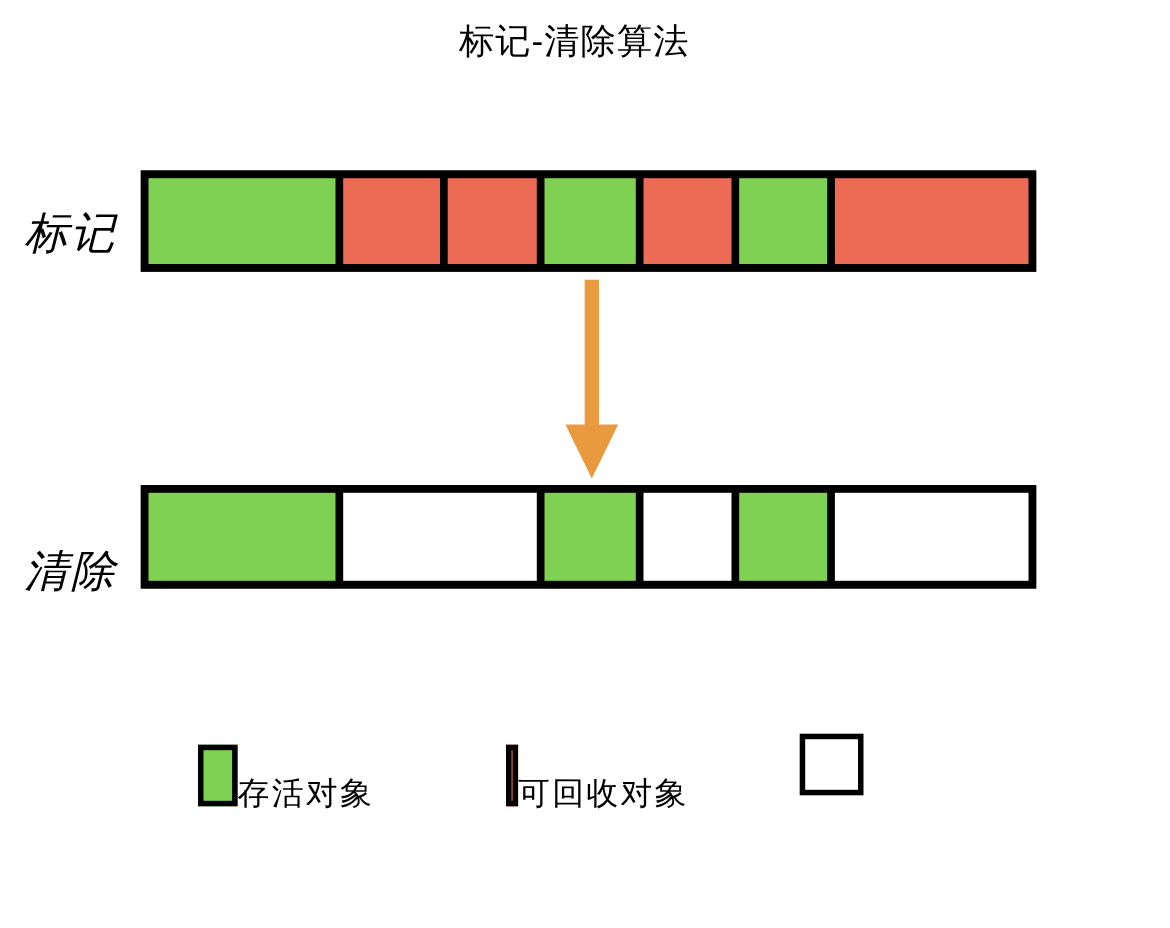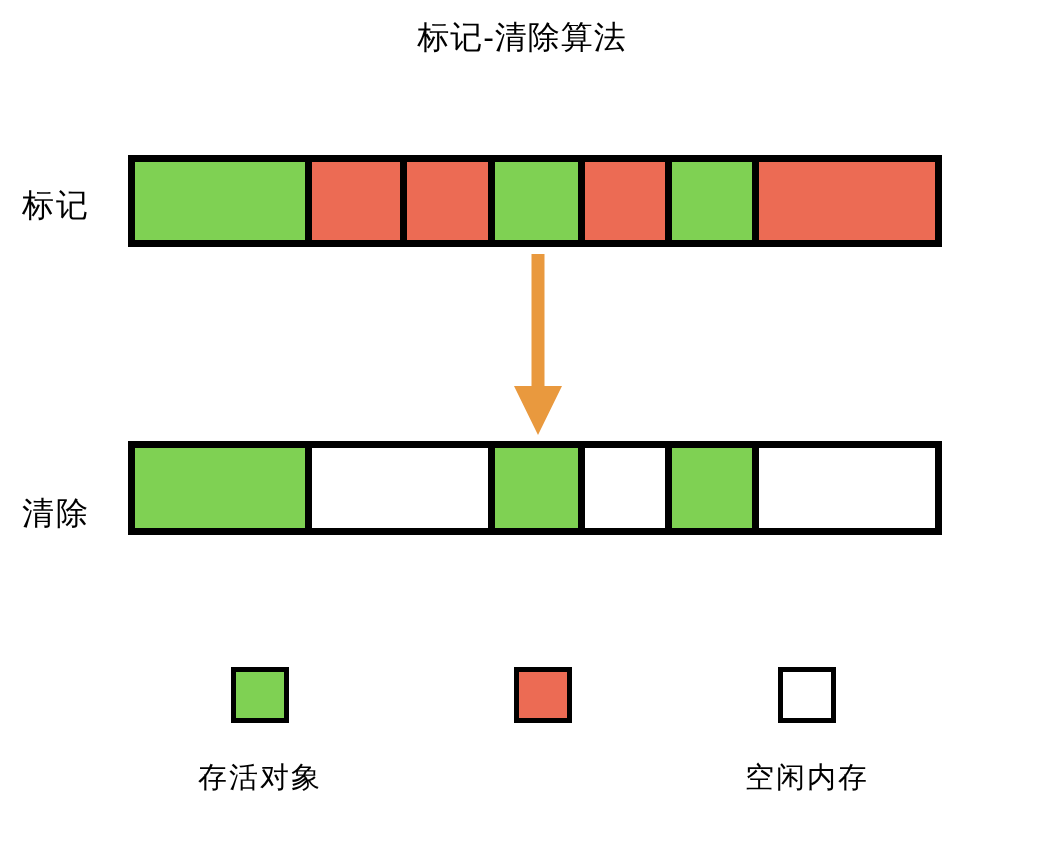--- a/index.html
+++ b/index.html
@@ -17,22 +17,23 @@
     width: 1044px;
     text-align: center;
     font-size: 32px;
     font-weight: 500;
     letter-spacing: 1px;
   }
   .bar-label {
     position: absolute;
     left: 22px;
     width: 90px;
-    font-size: 32px;
+    font-size: 40px;
     letter-spacing: 2px;
+    font-style: italic;
   }
   .bar-label.mark  { top: 184px; }
   .bar-label.sweep { top: 492px; }
   .memory-bar {
     position: absolute;
     left: 128px;
     width: 814px;
     border: 7px solid #000000;
     background: #000000;
     display: flex;
@@ -48,21 +49,21 @@
   }
   .legend {
     position: absolute;
     top: 667px; left: 0;
     width: 100%;
   }
   .legend-item {
     position: absolute;
     top: 0;
     display: flex;
-    flex-direction: column;
+    flex-direction: row;
     align-items: center;
   }
   .legend-item.i0 { left: 180px; width: 160px; }
   .legend-item.i1 { left: 460px; width: 166px; }
   .legend-item.i2 { left: 727px; width: 160px; }
   .swatch {
     width: 58px; height: 56px;
     border: 5px solid #000000;
   }
   .legend-text {
@@ -104,18 +105,18 @@
     <div class="segment" style="flex: 176 1 0px; background: rgb(255, 255, 255);"></div>
   </div>
 
 <div class="legend">
   <div class="legend-item i0">
     <div class="swatch" style="background: rgb(127, 209, 83);"></div>
     <div class="legend-text">存活对象</div>
   </div>
   <div class="legend-item i1">
     <div class="swatch" style="background: rgb(236, 107, 84);"></div>
+    <div class="legend-text">可回收对象</div>
   </div>
   <div class="legend-item i2">
     <div class="swatch" style="background: rgb(255, 255, 255);"></div>
-    <div class="legend-text">空闲内存</div>
   </div>
 </div>
 
 </body></html>

